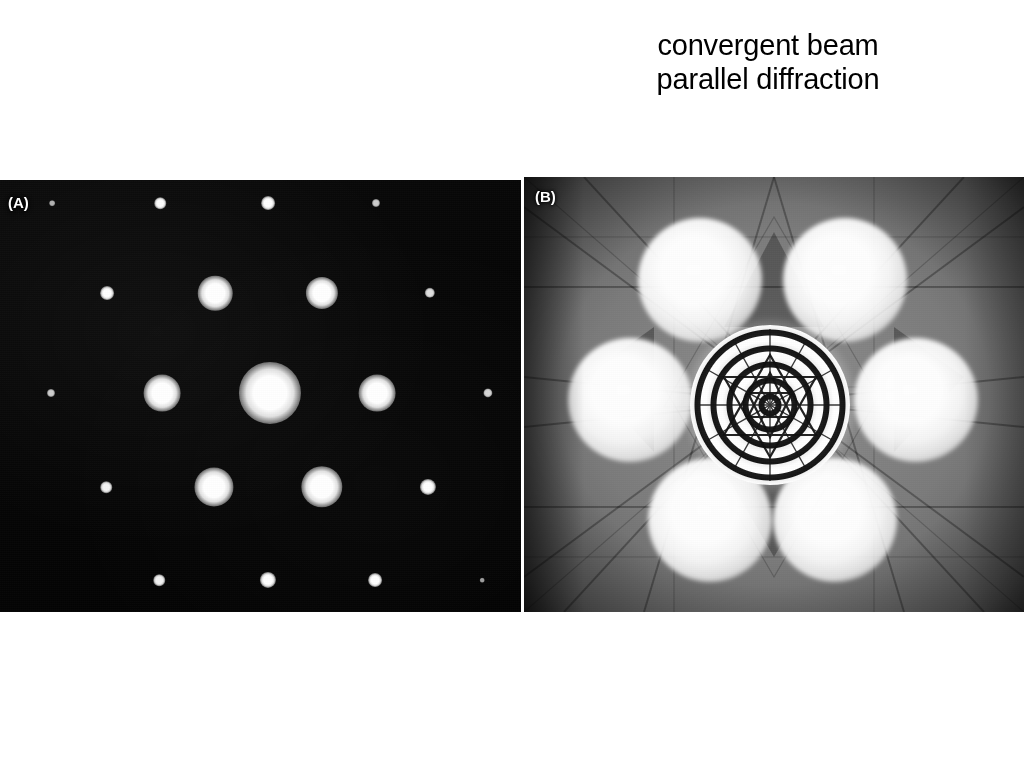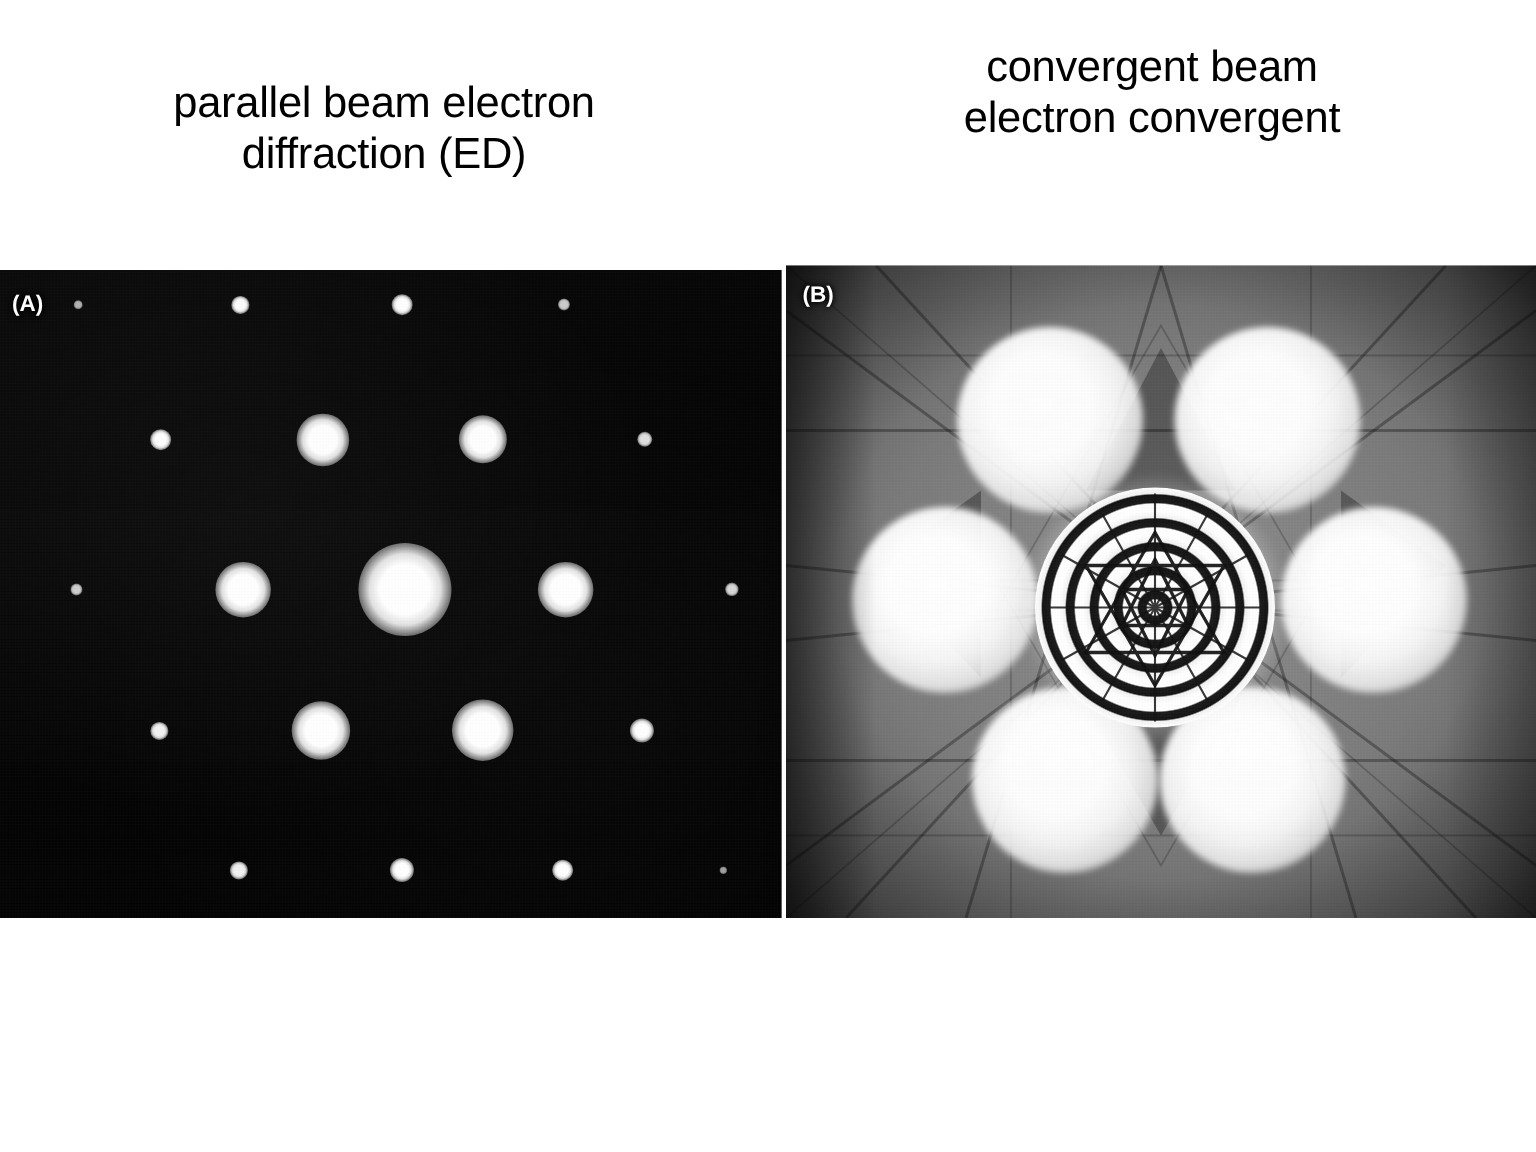--- a/index.html
+++ b/index.html
@@ -116,28 +116,24 @@
       repeating-linear-gradient(0deg, rgba(255,255,255,0.05) 0 1px, rgba(0,0,0,0.05) 1px 2px),
       repeating-linear-gradient(90deg, rgba(255,255,255,0.04) 0 1px, rgba(0,0,0,0.04) 1px 2px);
     pointer-events:none;
   }
 </style>
 </head>
 <body>
 
 <div class="slide">
 
-  <div class="title" id="title-left">
-    <span class="ln">parallel beam electron</span>
-    <span class="ln">diffraction (ED)</span>
-  </div>
 
   <div class="title" id="title-right">
     <span class="ln">convergent beam</span>
-    <span class="ln">electron convergent</span>
+    <span class="ln">parallel diffraction</span>
   </div>
 
   <div class="panel" id="panel-a">
     <div class="bgnoise"></div>
     <div id="spots-layer">
         <div class="spot" style="left: 52px; top: 23px; width: 5.75px; height: 5.75px; opacity: 0.6875;"></div>
         <div class="spot" style="left: 160px; top: 23px; width: 11.5px; height: 11.5px; opacity: 0.9875;"></div>
         <div class="spot" style="left: 268px; top: 23px; width: 13.8px; height: 13.8px; opacity: 1;"></div>
         <div class="spot" style="left: 376px; top: 23px; width: 8.05px; height: 8.05px; opacity: 0.8;"></div>
         <div class="spot" style="left: 107px; top: 113px; width: 13.8px; height: 13.8px; opacity: 1;"></div>

